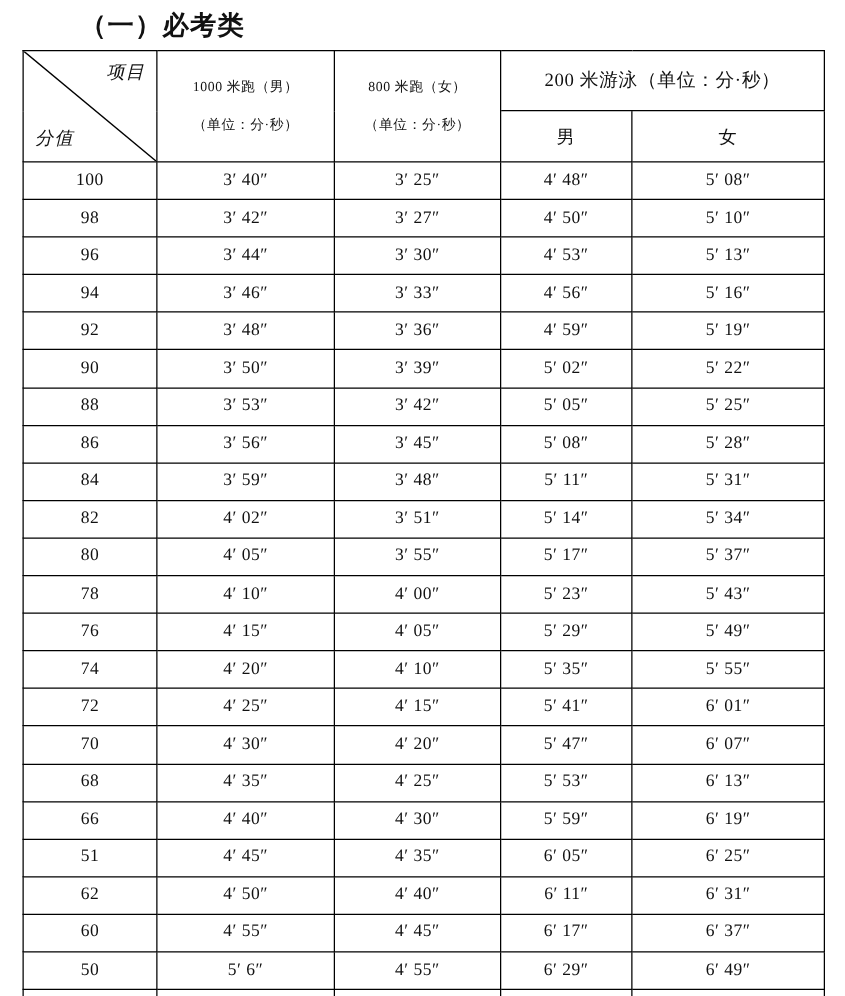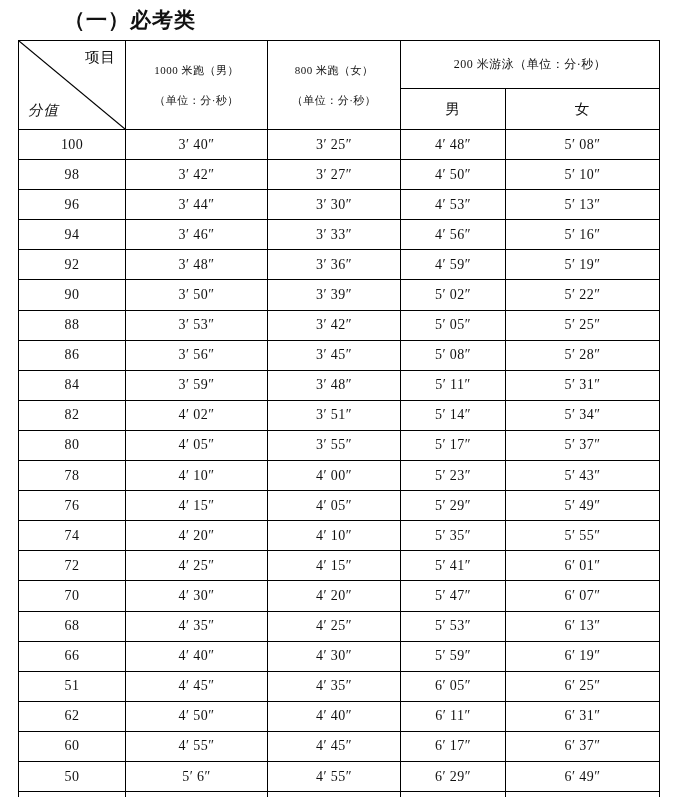--- a/index.html
+++ b/index.html
@@ -82,34 +82,35 @@
     left: 0; top: 0;
     width: 100%; height: 100%;
   }
   td.corner .lbl-item {
     position: absolute;
     right: 9px;
     top: 7px;
     font-size: 14.5px;
     font-family: "DejaVu Serif", "Liberation Serif", serif;
     letter-spacing: 1px;
+    font-style: italic;
   }
   td.corner .lbl-score {
     position: absolute;
     left: 9px;
     bottom: 9px;
     font-size: 14.5px;
     font-family: "DejaVu Serif", "Liberation Serif", serif;
     letter-spacing: 1px;
     font-style: italic;
   }
 
   td.swim-top {
     height: 47px;
-    font-size: 12px;
+    font-size: 15px;
     font-family: "DejaVu Serif", "Liberation Serif", serif;
     letter-spacing: 0.5px;
     white-space: nowrap;
   }
   td.swim-sub {
     height: 40px;
     font-size: 14.5px;
     font-family: "DejaVu Serif", "Liberation Serif", serif;
     letter-spacing: 1px;
   }

